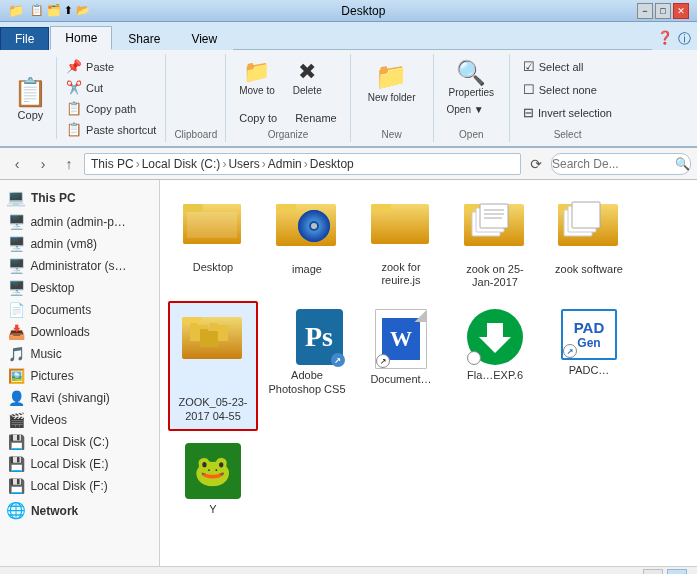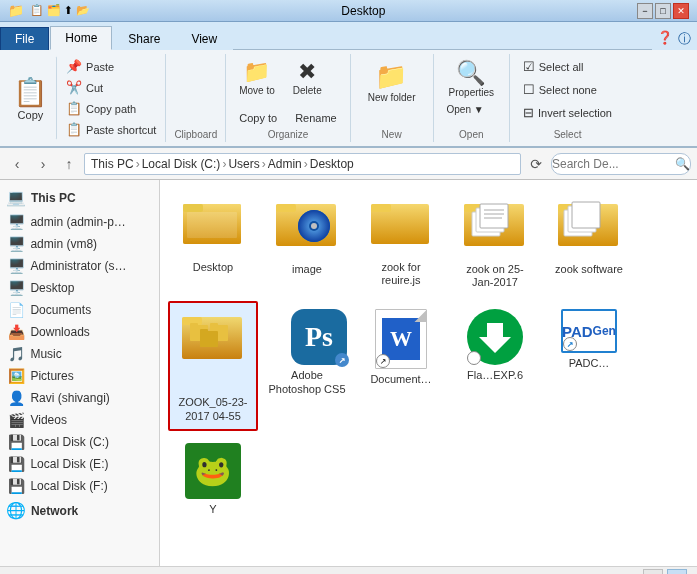--- a/index.html
+++ b/index.html
@@ -309,26 +309,26 @@
       border: 1px solid #c0c0c0;
       background: #e8e8e8;
       cursor: pointer;
       display: flex; align-items: center; justify-content: center;
       font-size: 10px;
     }
     .view-btn.active { background: #c8dff5; border-color: #90b8d8; }
 
     
     .ps-icon {
-      width: 56px; height: 56px;
+      width: 47px; height: 56px;
       background: #1a6ba0;
       display: flex; align-items: center; justify-content: center;
       font-size: 28px; font-weight: bold;
       color: white; font-family: serif;
-      border-radius: 13px;
+      border-radius: 4px;
       position: relative;
       margin-left: 24px;
     }
     .ps-arrow {
       position: absolute; bottom: -2px; right: -2px;
       width: 14px; height: 14px;
       background: #4488cc;
       border-radius: 50%;
       display: flex; align-items: center; justify-content: center;
       font-size: 8px; color: white;
@@ -362,24 +362,24 @@
       width: 56px; height: 56px;
       background: #00a040;
       border-radius: 50%;
       display: flex; align-items: center; justify-content: center;
       font-size: 30px; color: white;
       position: relative;
     }
 
     
     .pad-icon {
-      width: 56px; height: 44px;
+      width: 56px; height: 51px;
       background: white;
       border: 2px solid #2080d0;
-      display: flex; flex-direction: row;
+      display: flex; flex-direction: column;
       align-items: center; justify-content: center;
       font-size: 13px; font-weight: bold;
       color: #2080d0;
       border-radius: 2px;
       position: relative;
     }
 
     
     .creature-icon {
       width: 56px; height: 56px;

